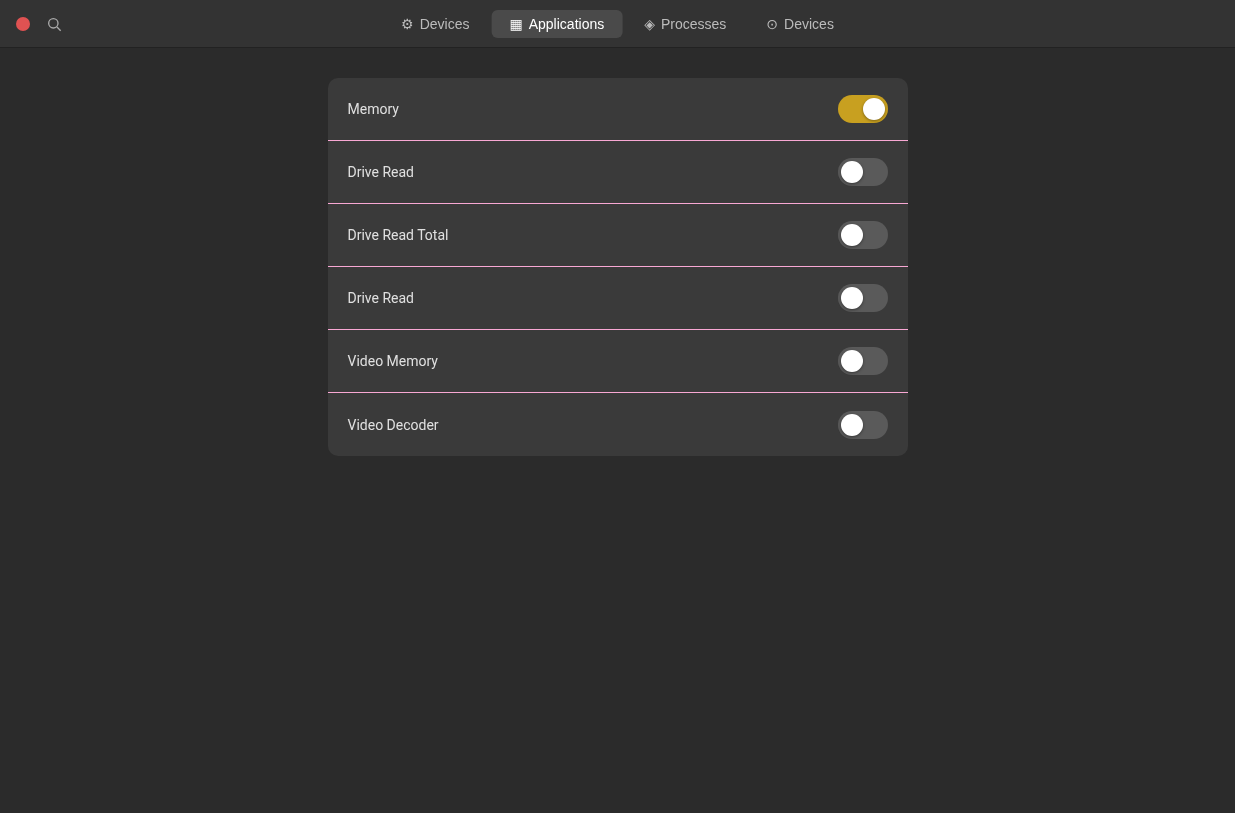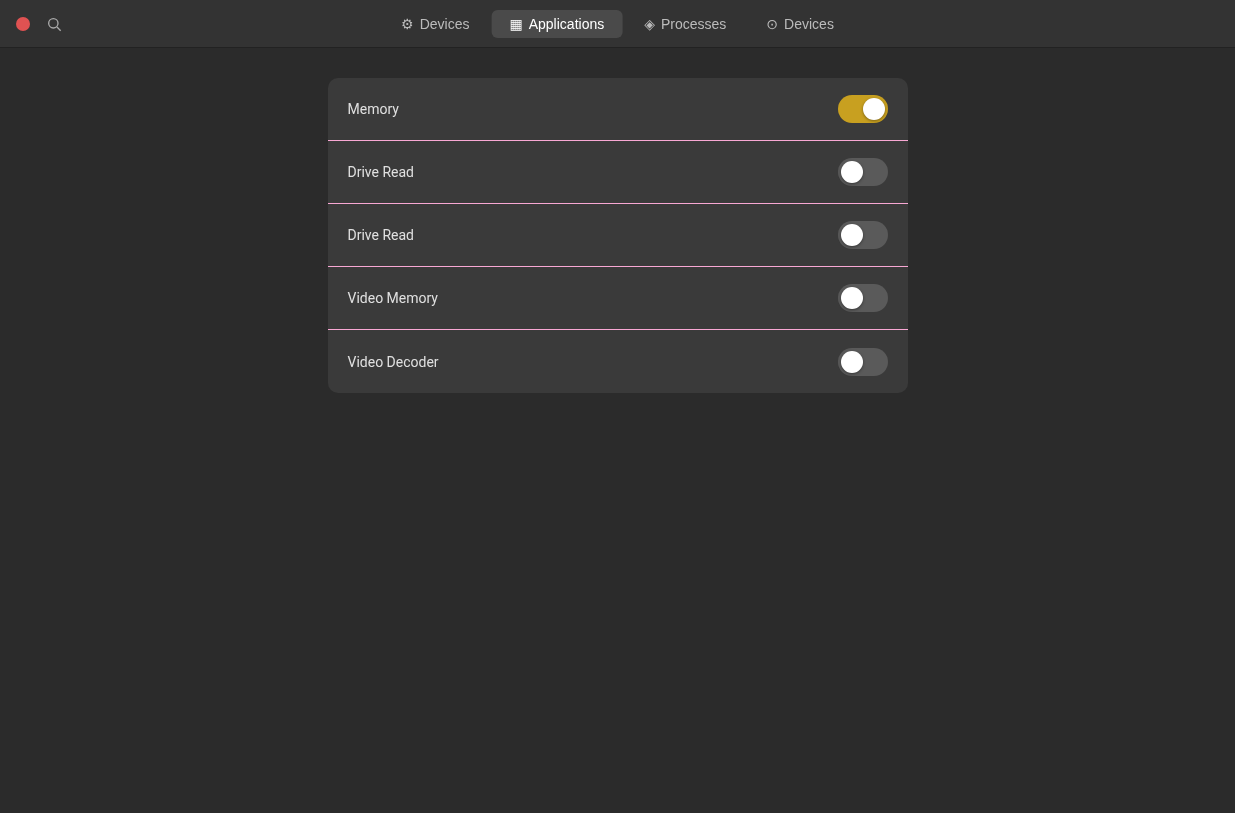--- a/index.html
+++ b/index.html
@@ -232,20 +232,28 @@
 
       <div class="settings-row">
         <span class="row-label">Drive Read</span>
         <label class="toggle-switch">
           <input type="checkbox" style="">
           <div class="toggle-track"></div>
           <div class="toggle-thumb"></div>
         </label>
       </div>
 
+      <div class="settings-row">
+        <span class="row-label">Drive Read Total</span>
+        <label class="toggle-switch">
+          <input type="checkbox" style="">
+          <div class="toggle-track"></div>
+          <div class="toggle-thumb"></div>
+        </label>
+      </div>
 
       <div class="settings-row">
         <span class="row-label">Drive Read</span>
         <label class="toggle-switch">
           <input type="checkbox" style="">
           <div class="toggle-track"></div>
           <div class="toggle-thumb"></div>
         </label>
       </div>
 

